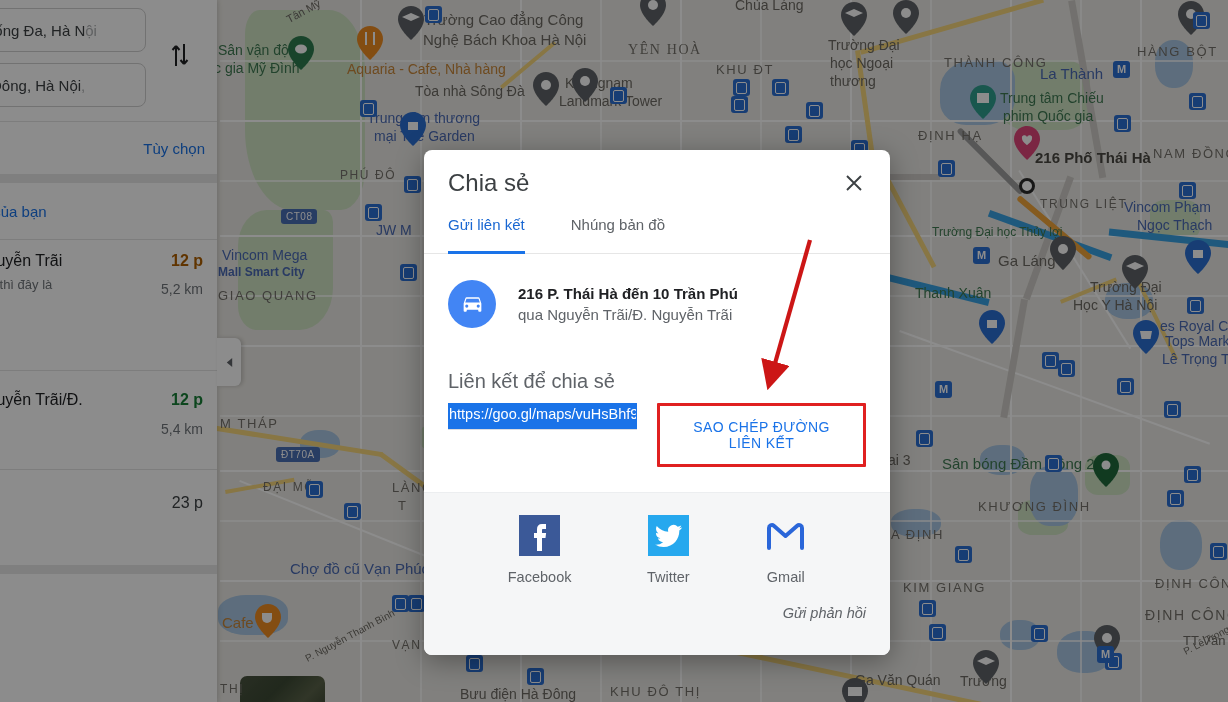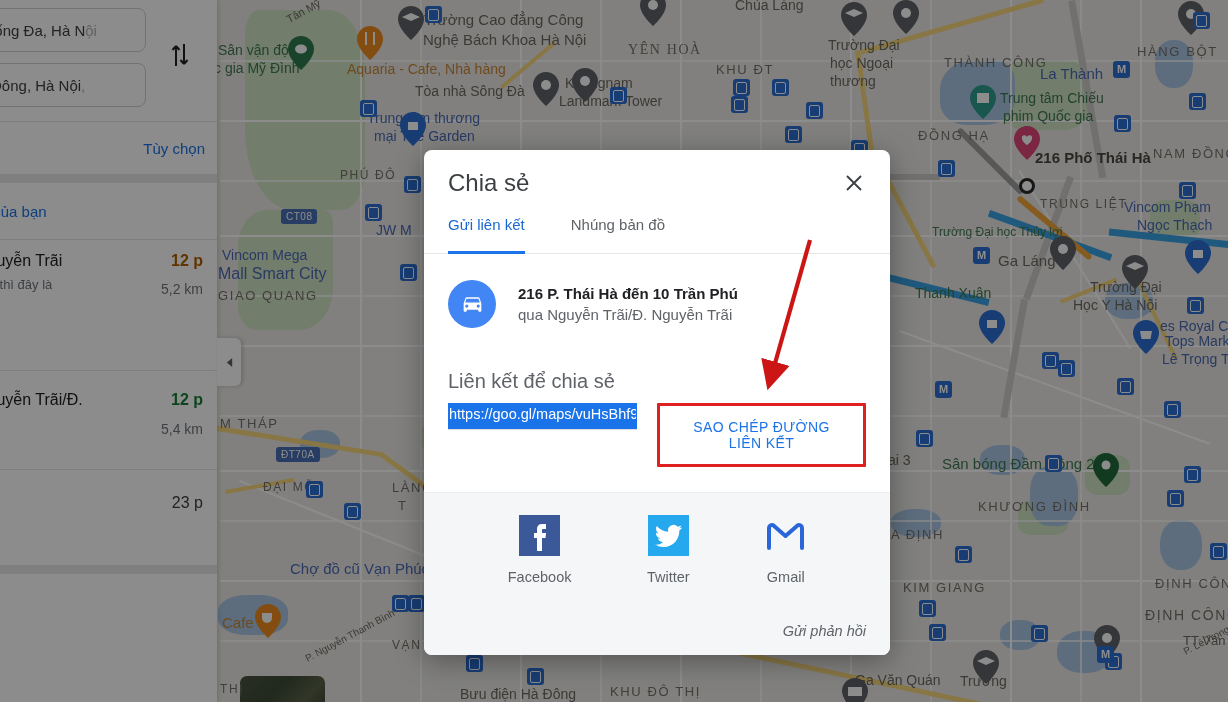--- a/index.html
+++ b/index.html
@@ -170,21 +170,21 @@
     background: #f5f6f7; height: 163px; padding: 22px 0 0 0;
     position: relative; border-top: 1px solid #eceef0;
   }
   .socials { display: flex; justify-content: space-around; padding: 0 46px; }
   .social { text-align: center; cursor: pointer; }
   .social-label { font-size: 14.5px; color: #5f6368; margin-top: 13px; }
   .fb-ico { width: 41px; height: 41px; background: #3b5998; position: relative; margin: 0 auto; }
   .tw-ico { width: 41px; height: 41px; background: #26a8ee; position: relative; margin: 0 auto; }
   .gm-ico { width: 41px; height: 41px; position: relative; margin: 0 auto; }
   .feedback {
-    position: absolute; right: 24px; bottom: 16px;
+    position: absolute; right: 24px; bottom: 34px;
     font-size: 14.5px; color: #5f6368; font-style: italic; cursor: pointer;
   }
 
   
   #annot-arrow { position: absolute; left: 0; top: 0; width: 1228px; height: 702px;
     z-index: 40; pointer-events: none; }
 
   
   #collapse-handle {
     position: absolute; left: 217px; top: 338px; width: 24px; height: 48px;
@@ -292,21 +292,21 @@
         <div class="mp-label caps" style="left: 628px; top: 42px; font-size: 14px; font-family: Liberation Serif, serif;">YÊN HOÀ</div>
         <div class="mp-label caps" style="left: 716px; top: 62px; font-size: 13px;">KHU ĐT</div>
         <div class="mp-label " style="left: 828px; top: 37px; font-size: 14px;">Trường Đại</div>
         <div class="mp-label " style="left: 830px; top: 55px; font-size: 14px;">học Ngoại</div>
         <div class="mp-label " style="left: 830px; top: 73px; font-size: 14px;">thương</div>
         <div class="mp-label caps" style="left: 944px; top: 55px; font-size: 13px;">THÀNH CÔNG</div>
         <div class="mp-label caps" style="left: 1137px; top: 44px; font-size: 13px; text-align: right;">HÀNG BỘT</div>
         <div class="mp-label poi-blue" style="left: 1040px; top: 65px; font-size: 15px;">La Thành</div>
         <div class="mp-label poi-green" style="left: 1000px; top: 90px; font-size: 14px;">Trung tâm Chiếu</div>
         <div class="mp-label poi-green" style="left: 1003px; top: 108px; font-size: 14px;">phim Quốc gia</div>
-        <div class="mp-label caps" style="left: 918px; top: 128px; font-size: 13px;">ĐỒNG HẠ</div>
+        <div class="mp-label caps" style="left: 918px; top: 128px; font-size: 13px;">ĐỊNH HẠ</div>
         <div class="mp-label caps" style="left: 1153px; top: 146px; font-size: 13px;">NAM ĐỒNG</div>
         <div class="mp-label dark" style="left: 1035px; top: 149px; font-size: 15px;">216 Phố Thái Hà</div>
         <div class="mp-label caps" style="left: 1040px; top: 197px; font-size: 12px;">TRUNG LIỆT</div>
         <div class="mp-label poi-blue" style="left: 1124px; top: 199px; font-size: 14px;">Vincom Phạm</div>
         <div class="mp-label poi-blue" style="left: 1137px; top: 217px; font-size: 14px;">Ngọc Thạch</div>
         <div class="mp-label poi-green" style="left: 932px; top: 225px; font-size: 12px;">Trường Đại học Thủy lợi</div>
         <div class="mp-label " style="left: 998px; top: 252px; font-size: 15px;">Ga Láng</div>
         <div class="mp-label poi-green" style="left: 915px; top: 285px; font-size: 14px;">Thanh Xuân</div>
         <div class="mp-label poi-blue" style="left: 1160px; top: 318px; font-size: 14px;">es Royal City</div>
         <div class="mp-label " style="left: 1090px; top: 279px; font-size: 14px;">Trường Đại</div>
@@ -330,21 +330,21 @@
         <div class="mp-label caps" style="left: 880px; top: 527px; font-size: 13px;">HA ĐỊNH</div>
         <div class="mp-label caps" style="left: 978px; top: 499px; font-size: 13px;">KHƯƠNG ĐÌNH</div>
         <div class="mp-label caps" style="left: 903px; top: 580px; font-size: 13px;">KIM GIANG</div>
         <div class="mp-label caps" style="left: 1155px; top: 576px; font-size: 13px;">ĐỊNH CÔNG</div>
         <div class="mp-label caps" style="left: 1145px; top: 607px; font-size: 14px;">ĐỊNH CÔNG</div>
         <div class="mp-label " style="left: 1183px; top: 633px; font-size: 13px;">TT Vân</div>
         <div class="mp-label " style="left: 960px; top: 673px; font-size: 14px;">Trường</div>
         <div class="mp-label caps" style="left: 340px; top: 168px; font-size: 12px;">PHÚ ĐÔ</div>
         <div class="mp-label caps" style="left: 218px; top: 288px; font-size: 13px;">GIAO QUANG</div>
         <div class="mp-label poi-blue" style="left: 222px; top: 247px; font-size: 14px;">Vincom Mega</div>
-        <div class="mp-label poi-blue" style="left: 218px; top: 265px; font-size: 16px;">Mall Smart City</div>
+        <div class="mp-label poi-blue" style="left: 218px; top: 265px; font-size: 12px; font-weight: bold;">Mall Smart City</div>
         <div class="mp-label poi-blue" style="left: 376px; top: 222px; font-size: 14px;">JW M</div>
         <div class="mp-label " style="left: 280px; top: 452px; font-size: 11px;">ĐT70A</div>
         <div class="mp-label " style="left: 285px; top: 214px; font-size: 10px;">CT08</div>
         <div class="mp-label " style="left: 1180px; top: 630px; font-size: 10px; transform: rotate(-28deg);">P. Lê Trọng Tấn</div>
       </div>
 
     <div class="pin" style="left:288px;top:36px;">
       <svg viewBox="0 0 26 34">
           <path d="M13 0C5.8 0 0 5.8 0 13c0 9.8 13 21 13 21s13-11.2 13-21C26 5.8 20.2 0 13 0z" fill="#2e7d4f"></path>
           <ellipse cx="13" cy="13" rx="6" ry="4.5" fill="#fff"></ellipse>

